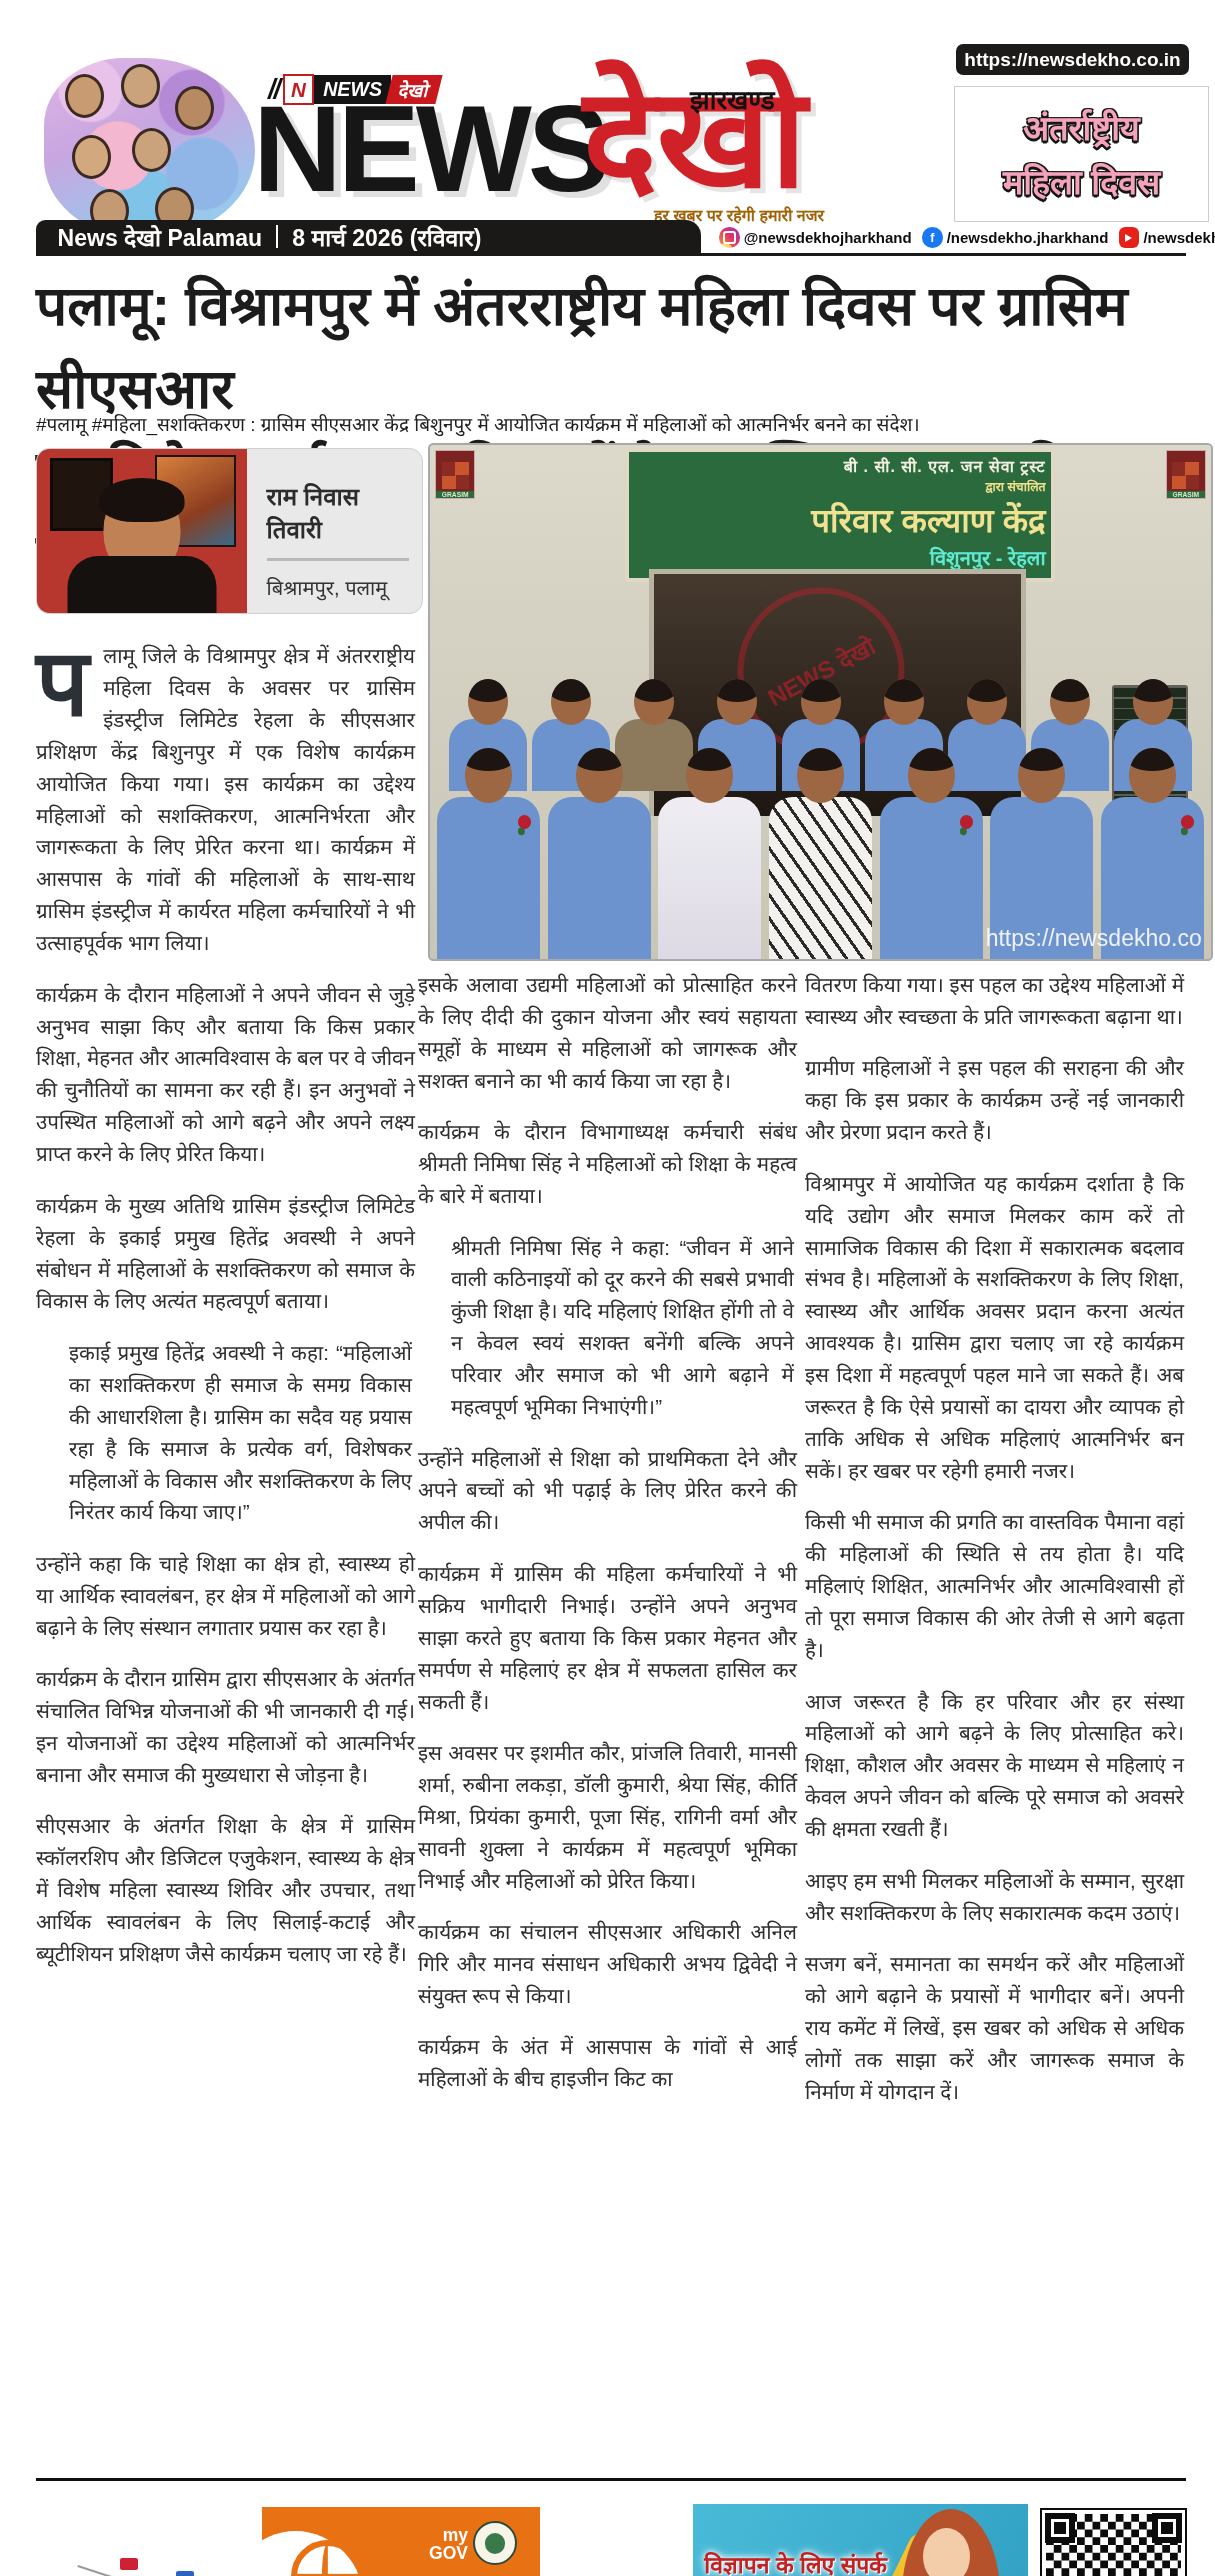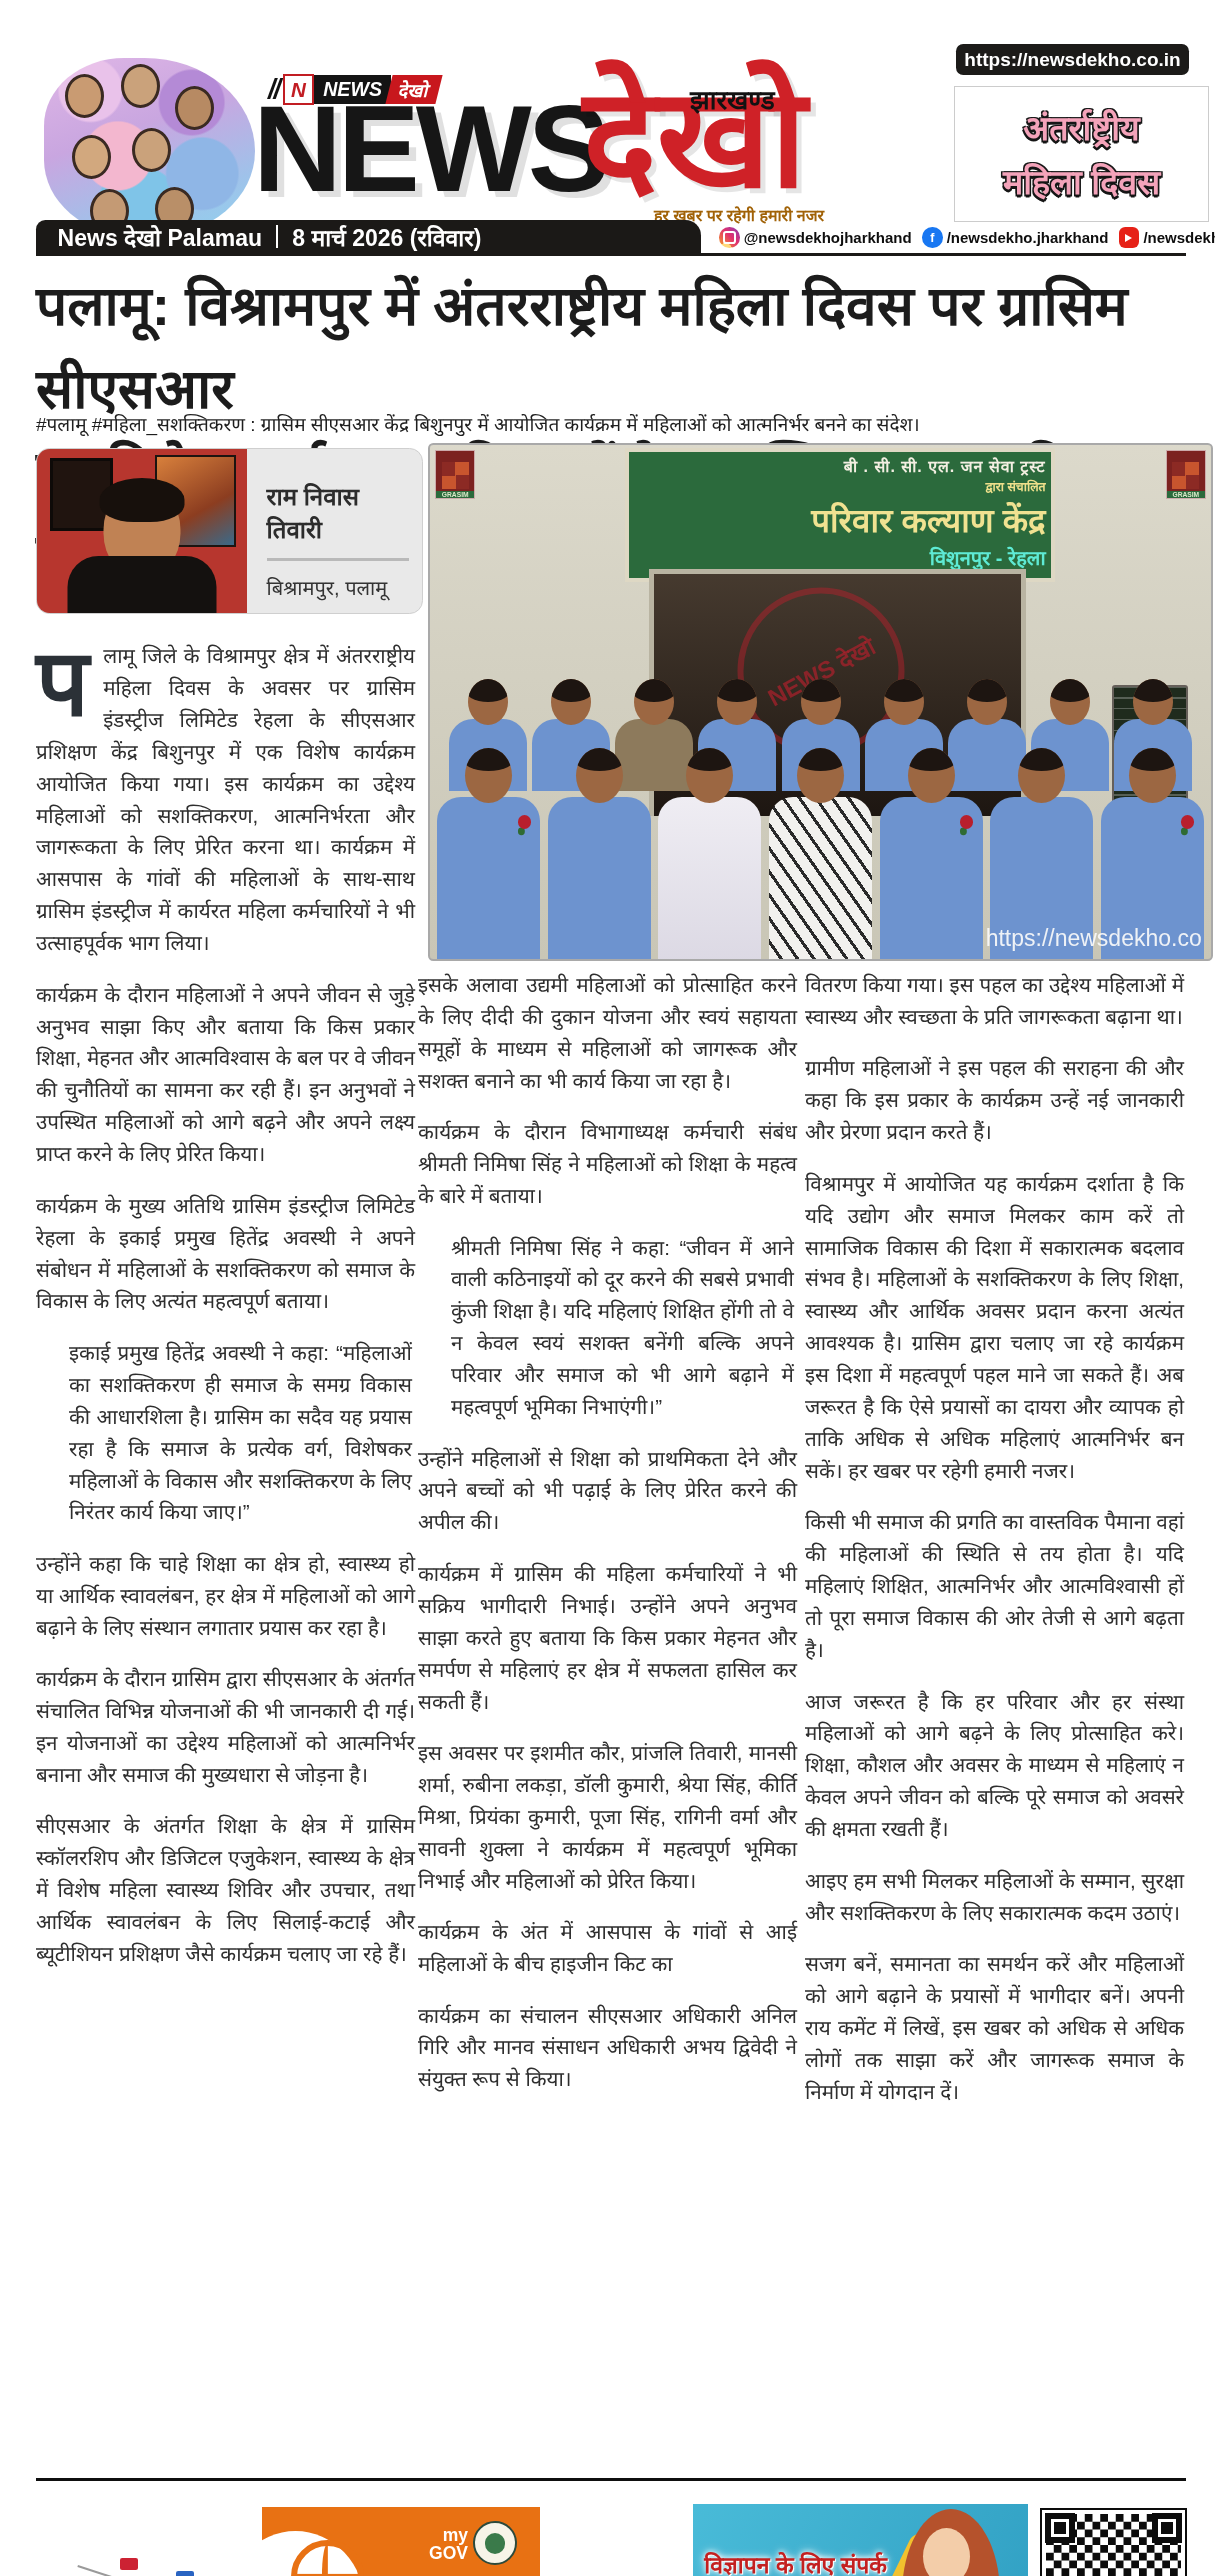--- a/index.html
+++ b/index.html
@@ -342,22 +342,22 @@
   <p>सीएसआर के अंतर्गत शिक्षा के क्षेत्र में ग्रासिम स्कॉलरशिप और डिजिटल एजुकेशन, स्वास्थ्य के क्षेत्र में विशेष महिला स्वास्थ्य शिविर और उपचार, तथा आर्थिक स्वावलंबन के लिए सिलाई-कटाई और ब्यूटीशियन प्रशिक्षण जैसे कार्यक्रम चलाए जा रहे हैं।</p>
 </div>
 
 <div class="abs col col2">
   <p>इसके अलावा उद्यमी महिलाओं को प्रोत्साहित करने के लिए दीदी की दुकान योजना और स्वयं सहायता समूहों के माध्यम से महिलाओं को जागरूक और सशक्त बनाने का भी कार्य किया जा रहा है।</p>
   <p>कार्यक्रम के दौरान विभागाध्यक्ष कर्मचारी संबंध श्रीमती निमिषा सिंह ने महिलाओं को शिक्षा के महत्व के बारे में बताया।</p>
   <p class="quote">श्रीमती निमिषा सिंह ने कहा: “जीवन में आने वाली कठिनाइयों को दूर करने की सबसे प्रभावी कुंजी शिक्षा है। यदि महिलाएं शिक्षित होंगी तो वे न केवल स्वयं सशक्त बनेंगी बल्कि अपने परिवार और समाज को भी आगे बढ़ाने में महत्वपूर्ण भूमिका निभाएंगी।”</p>
   <p>उन्होंने महिलाओं से शिक्षा को प्राथमिकता देने और अपने बच्चों को भी पढ़ाई के लिए प्रेरित करने की अपील की।</p>
   <p>कार्यक्रम में ग्रासिम की महिला कर्मचारियों ने भी सक्रिय भागीदारी निभाई। उन्होंने अपने अनुभव साझा करते हुए बताया कि किस प्रकार मेहनत और समर्पण से महिलाएं हर क्षेत्र में सफलता हासिल कर सकती हैं।</p>
   <p>इस अवसर पर इशमीत कौर, प्रांजलि तिवारी, मानसी शर्मा, रुबीना लकड़ा, डॉली कुमारी, श्रेया सिंह, कीर्ति मिश्रा, प्रियंका कुमारी, पूजा सिंह, रागिनी वर्मा और सावनी शुक्ला ने कार्यक्रम में महत्वपूर्ण भूमिका निभाई और महिलाओं को प्रेरित किया।</p>
+  <p>कार्यक्रम का संचालन सीएसआर अधिकारी अनिल गिरि और मानव संसाधन अधिकारी अभय द्विवेदी ने संयुक्त रूप से किया।</p>
   <p>कार्यक्रम के अंत में आसपास के गांवों से आई महिलाओं के बीच हाइजीन किट का</p>
-  <p>कार्यक्रम का संचालन सीएसआर अधिकारी अनिल गिरि और मानव संसाधन अधिकारी अभय द्विवेदी ने संयुक्त रूप से किया।</p>
 </div>
 
 <div class="abs col col3">
   <p>वितरण किया गया। इस पहल का उद्देश्य महिलाओं में स्वास्थ्य और स्वच्छता के प्रति जागरूकता बढ़ाना था।</p>
   <p>ग्रामीण महिलाओं ने इस पहल की सराहना की और कहा कि इस प्रकार के कार्यक्रम उन्हें नई जानकारी और प्रेरणा प्रदान करते हैं।</p>
   <p>विश्रामपुर में आयोजित यह कार्यक्रम दर्शाता है कि यदि उद्योग और समाज मिलकर काम करें तो सामाजिक विकास की दिशा में सकारात्मक बदलाव संभव है। महिलाओं के सशक्तिकरण के लिए शिक्षा, स्वास्थ्य और आर्थिक अवसर प्रदान करना अत्यंत आवश्यक है। ग्रासिम द्वारा चलाए जा रहे कार्यक्रम इस दिशा में महत्वपूर्ण पहल माने जा सकते हैं। अब जरूरत है कि ऐसे प्रयासों का दायरा और व्यापक हो ताकि अधिक से अधिक महिलाएं आत्मनिर्भर बन सकें। हर खबर पर रहेगी हमारी नजर।</p>
   <p>किसी भी समाज की प्रगति का वास्तविक पैमाना वहां की महिलाओं की स्थिति से तय होता है। यदि महिलाएं शिक्षित, आत्मनिर्भर और आत्मविश्वासी हों तो पूरा समाज विकास की ओर तेजी से आगे बढ़ता है।</p>
   <p>आज जरूरत है कि हर परिवार और हर संस्था महिलाओं को आगे बढ़ने के लिए प्रोत्साहित करे। शिक्षा, कौशल और अवसर के माध्यम से महिलाएं न केवल अपने जीवन को बल्कि पूरे समाज को अवसरे की क्षमता रखती हैं।</p>
   <p>आइए हम सभी मिलकर महिलाओं के सम्मान, सुरक्षा और सशक्तिकरण के लिए सकारात्मक कदम उठाएं।</p>
   <p>सजग बनें, समानता का समर्थन करें और महिलाओं को आगे बढ़ाने के प्रयासों में भागीदार बनें। अपनी राय कमेंट में लिखें, इस खबर को अधिक से अधिक लोगों तक साझा करें और जागरूक समाज के निर्माण में योगदान दें।</p>

